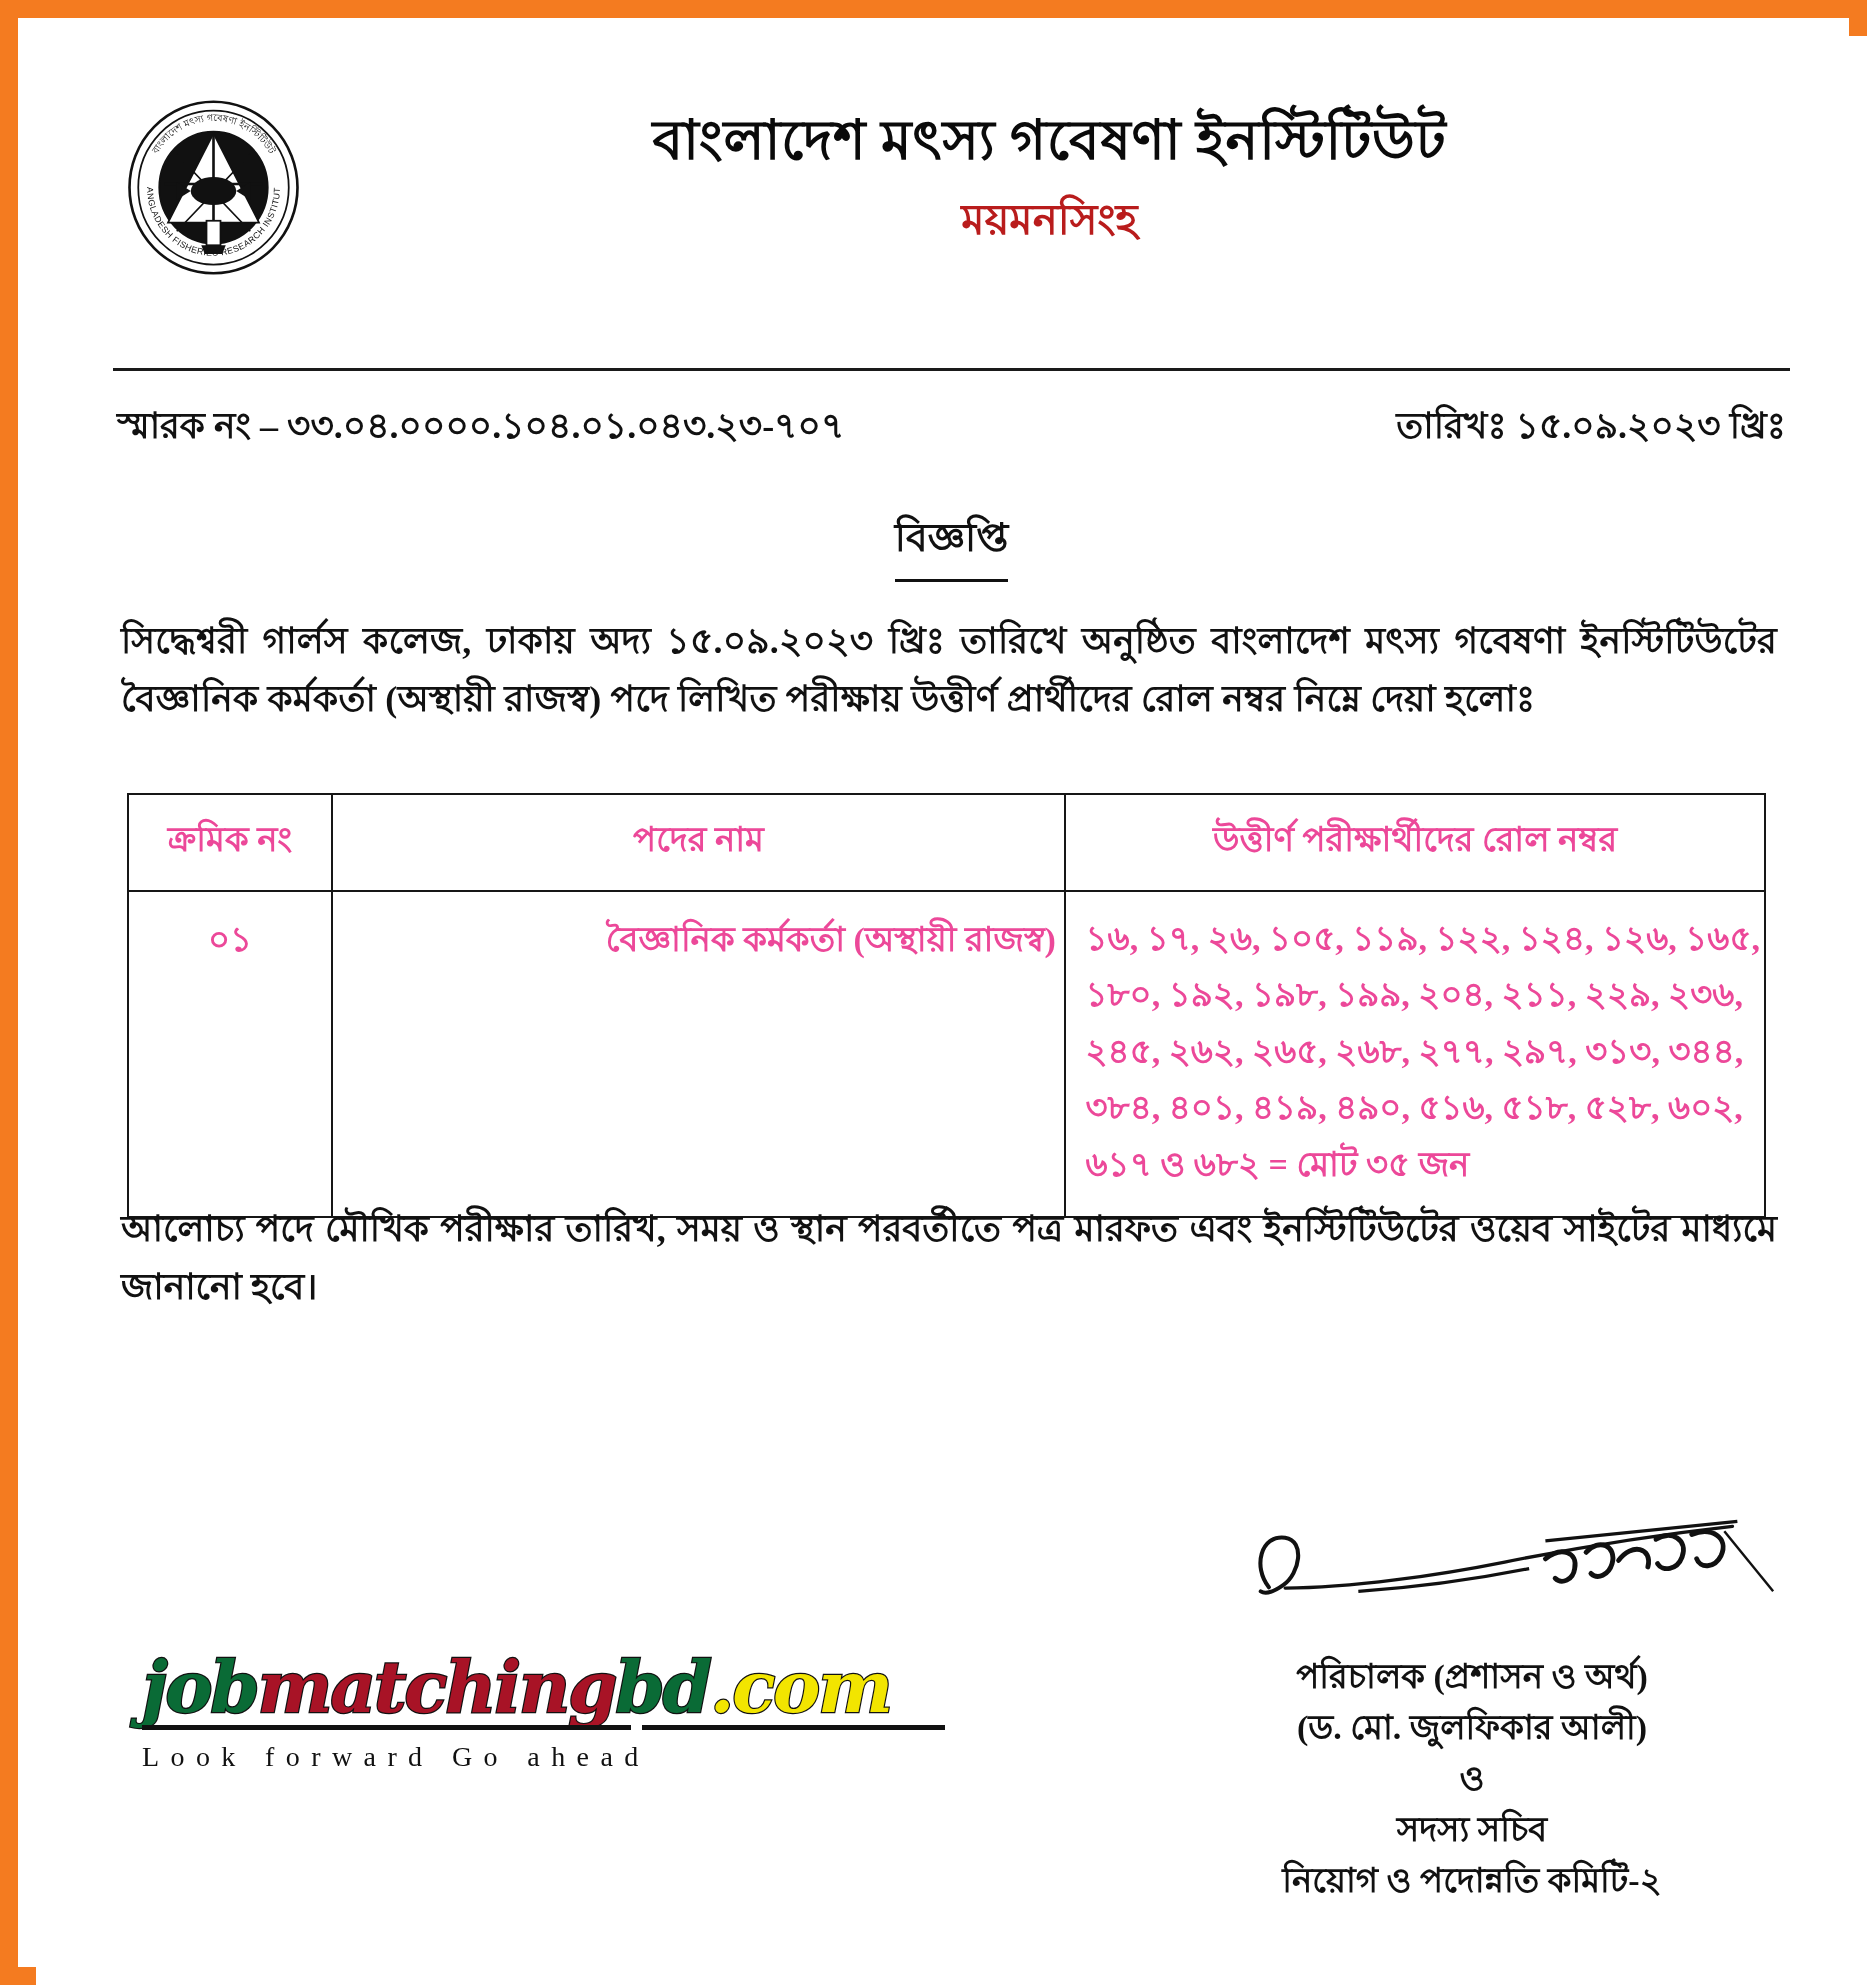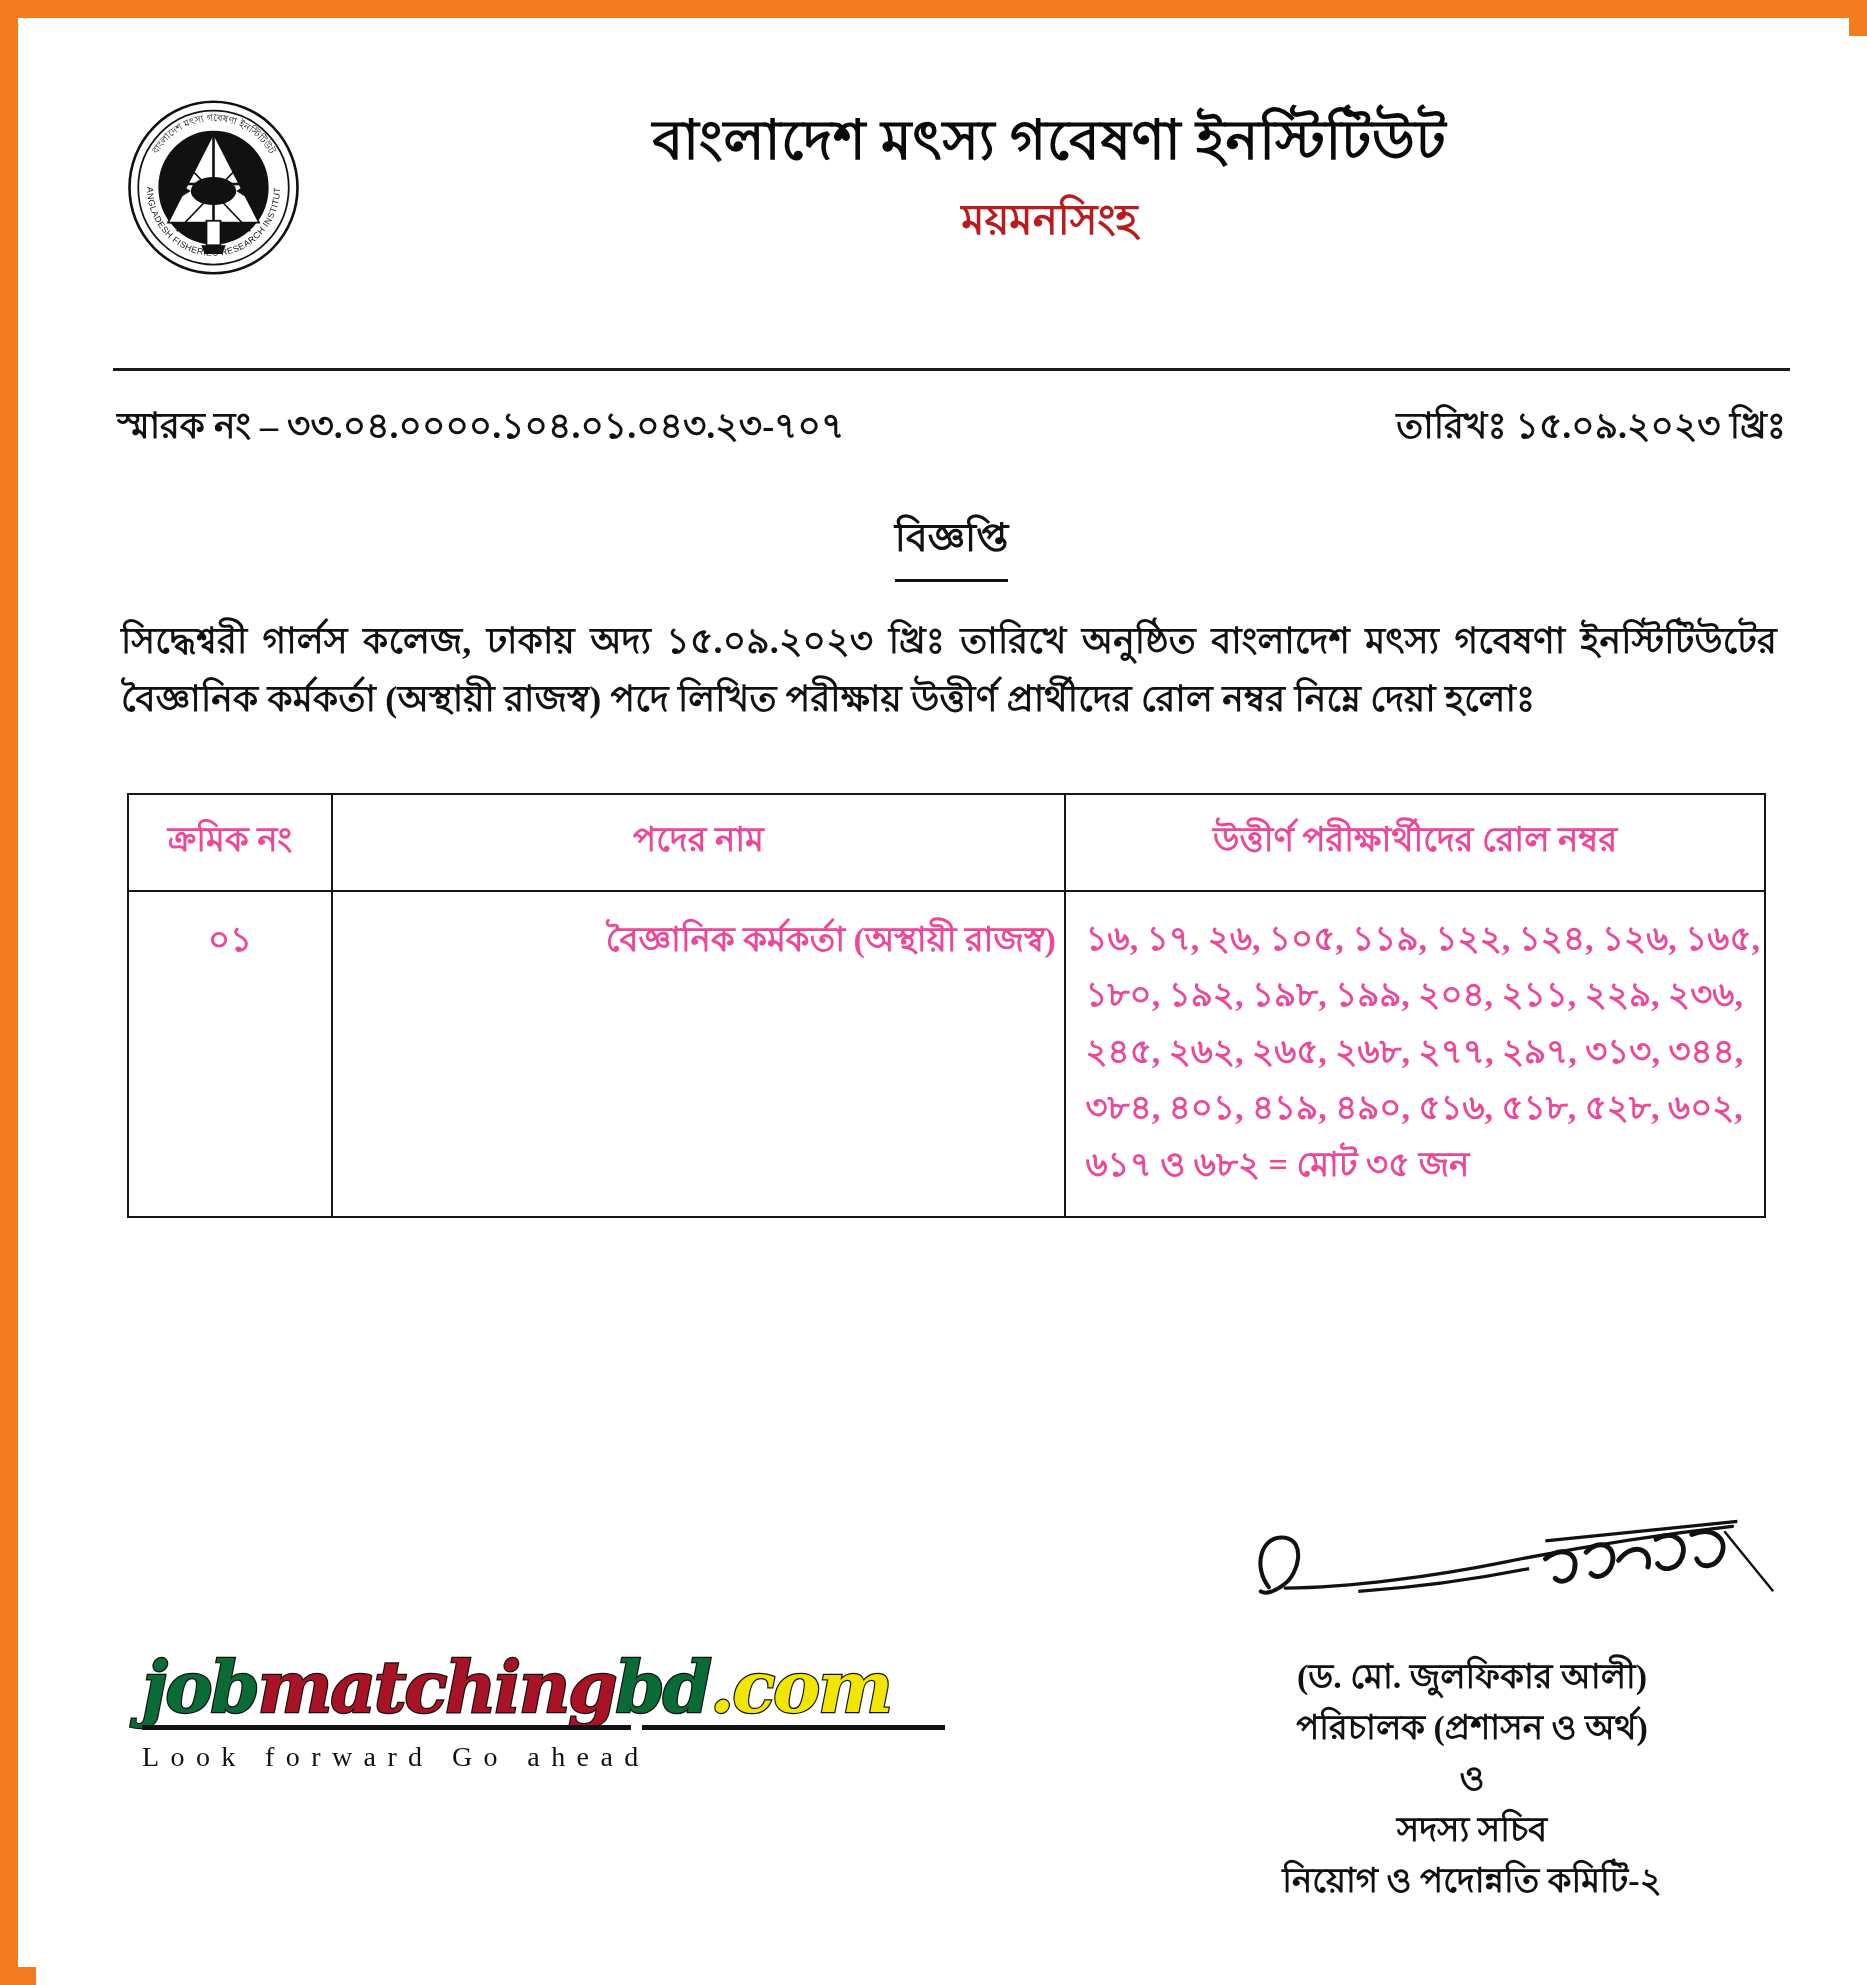--- a/index.html
+++ b/index.html
@@ -307,38 +307,39 @@
             <span class="roll-line">১৬, ১৭, ২৬, ১০৫, ১১৯, ১২২, ১২৪, ১২৬, ১৬৫,</span>
             <span class="roll-line">১৮০, ১৯২, ১৯৮, ১৯৯, ২০৪, ২১১, ২২৯, ২৩৬,</span>
             <span class="roll-line">২৪৫, ২৬২, ২৬৫, ২৬৮, ২৭৭, ২৯৭, ৩১৩, ৩৪৪,</span>
             <span class="roll-line">৩৮৪, ৪০১, ৪১৯, ৪৯০, ৫১৬, ৫১৮, ৫২৮, ৬০২,</span>
             <span class="roll-line">৬১৭ ও ৬৮২ = মোট ৩৫ জন</span>
           </td>
         </tr>
       </tbody>
     </table>
 
+    <div class="closing">আলোচ্য পদে মৌখিক পরীক্ষার তারিখ, সময় ও স্থান পরবর্তীতে পত্র মারফত এবং ইনস্টিটিউটের ওয়েব সাইটের মাধ্যমে জানানো হবে।</div>
 
     <div class="signature">
       <div class="sig-mark">
         <svg width="570" height="122" viewBox="0 0 700 150" xmlns="http://www.w3.org/2000/svg">
           <path d="M40 95 C20 70 30 30 60 34 C85 38 78 78 58 92 C44 102 36 104 30 100" fill="none" stroke="#111" stroke-width="5" stroke-linecap="round"></path>
           <path d="M60 96 C140 96 250 80 330 64 C420 46 520 30 610 20" fill="none" stroke="#111" stroke-width="4" stroke-linecap="round"></path>
           <path d="M150 100 C210 96 280 88 360 72" fill="none" stroke="#111" stroke-width="4"></path>
           <path d="M380 60 C400 44 420 52 416 72 C414 86 400 92 392 84" fill="none" stroke="#111" stroke-width="6" stroke-linecap="round"></path>
           <path d="M430 52 C446 34 468 44 462 66 C458 80 444 86 436 78" fill="none" stroke="#111" stroke-width="6" stroke-linecap="round"></path>
           <path d="M470 62 C486 40 512 46 506 70" fill="none" stroke="#111" stroke-width="6" stroke-linecap="round"></path>
           <path d="M516 36 C534 24 556 36 548 58 C542 74 524 76 518 66" fill="none" stroke="#111" stroke-width="6" stroke-linecap="round"></path>
           <path d="M560 30 C584 20 606 34 596 56 C588 72 570 72 566 60" fill="none" stroke="#111" stroke-width="6" stroke-linecap="round"></path>
           <path d="M380 38 L616 14" fill="none" stroke="#111" stroke-width="4"></path>
           <path d="M600 26 L660 100" fill="none" stroke="#111" stroke-width="3"></path>
         </svg>
       </div>
+      <div class="sig-line">পরিচালক (প্রশাসন ও অর্থ)</div>
       <div class="sig-line">(ড. মো. জুলফিকার আলী)</div>
-      <div class="sig-line">পরিচালক (প্রশাসন ও অর্থ)</div>
       <div class="sig-small">ও</div>
       <div class="sig-line">সদস্য সচিব</div>
       <div class="sig-line">নিয়োগ ও পদোন্নতি কমিটি-২</div>
     </div>
 
     <div class="wm">
       <div class="wm-word"><span class="wm-green">job</span><span class="wm-red">matching</span><span class="wm-green">bd</span><span class="wm-yellow">.com</span></div>
       <div class="wm-rules">
         <div class="wm-rule-a"></div>
         <div class="wm-rule-b"></div>

